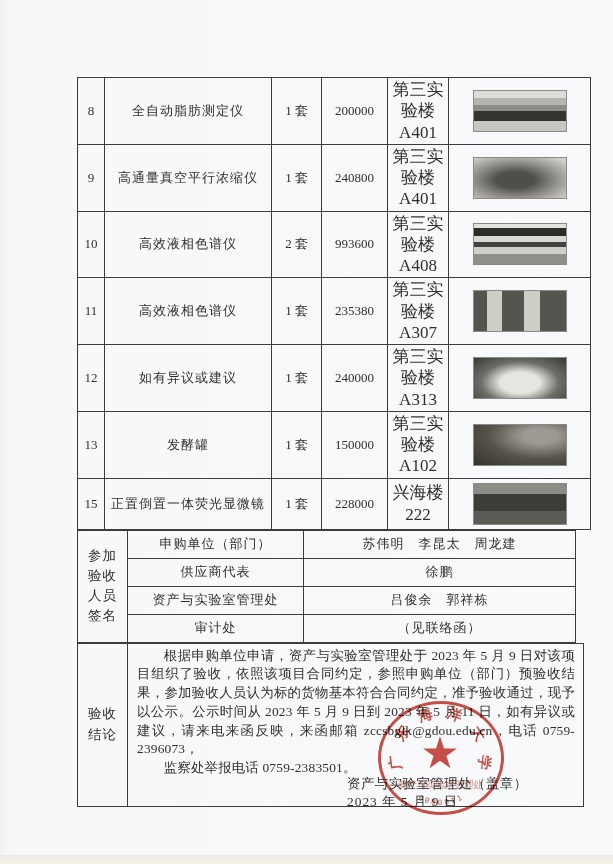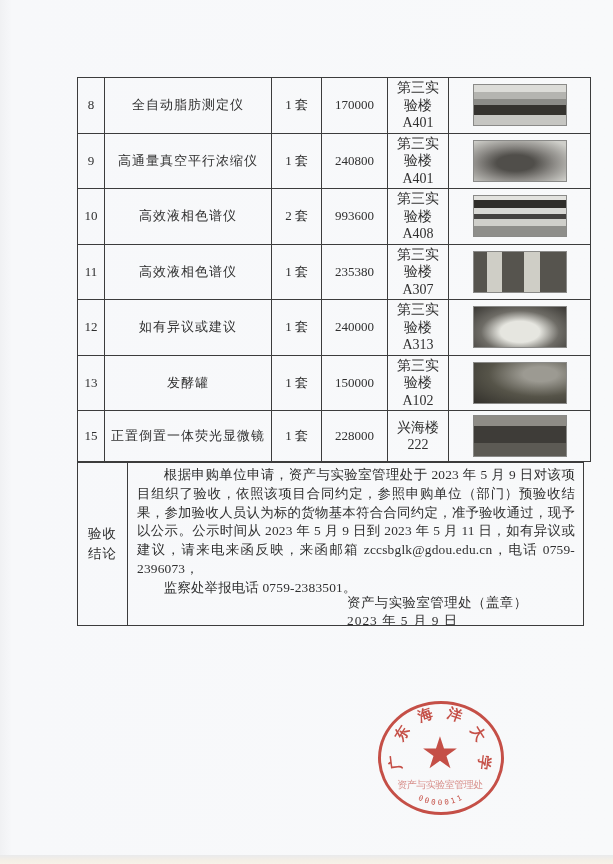--- a/index.html
+++ b/index.html
@@ -30,21 +30,21 @@
     vertical-align:middle;
     font-size:13px;
     color:#2f2f2f;
     overflow:hidden;
   }
   .equip td{height:48px;}
   .c-no{width:22px;}
   .c-name{width:162px;letter-spacing:1px;}
   .c-qty{width:45px;}
   .c-price{width:61px;}
-  .c-loc{width:56px;white-space:pre-line;line-height:1.25;font-size:14px;}
+  .c-loc{width:56px;white-space:pre-line;line-height:1.25;font-size:17px;}
   .c-photo{width:137px;}
   .photo{
     width:92px;height:40px;margin:0 auto;
     outline:1px solid #8a8a88;
   }
   .ph0{background:linear-gradient(180deg,#dcdcd8 0 18%,#b4b4b0 18% 34%,#8c8c88 34% 50%,#35332f 50% 74%,#c6c6c2 74% 100%);}
   .ph1{background:radial-gradient(ellipse at 45% 55%,#504e4a 0 26%,#8e8c88 55%,#cfcfca 90%);}
   .ph2{background:linear-gradient(180deg,#e2e2de 0 10%,#2f2d29 10% 30%,#d8d8d4 30% 44%,#444240 44% 58%,#cfcfca 58% 76%,#8e8e8a 76% 100%);}
   .ph3{background:linear-gradient(90deg,#56544e 0 14%,#cfcec6 14% 30%,#56544e 30% 54%,#cfcec6 54% 72%,#56544e 72% 100%),linear-gradient(180deg,#3a3834 0 25%,transparent 25%);}
   .ph4{background:radial-gradient(ellipse at 50% 62%,#e6e6e0 0 30%,#6e6c66 60%,#3a3834 100%);}
@@ -110,21 +110,21 @@
 <div class="page">
   <div class="doc">
 
     <table class="equip">
       <tbody id="equip-body">
 
       <tr>
             <td class="c-no">8</td>
             <td class="c-name">全自动脂肪测定仪</td>
             <td class="c-qty">1 套</td>
-            <td class="c-price">170000</td>
+            <td class="c-price">200000</td>
             <td class="c-loc">第三实
 验楼
 A401</td>
             <td class="c-photo">
               <div class="photo ph0"></div>
             </td>
           </tr>
           <tr>
             <td class="c-no">9</td>
             <td class="c-name">高通量真空平行浓缩仪</td>
@@ -192,20 +192,44 @@
             <td class="c-price">228000</td>
             <td class="c-loc">兴海楼
 222</td>
             <td class="c-photo">
               <div class="photo ph7"></div>
             </td>
           </tr>
         </tbody>
     </table>
 
+    <table class="sig">
+      <tbody>
+        <tr>
+          <td class="s-side side-label" rowspan="4">参加
+验收
+人员
+签名</td>
+          <td class="s-title">申购单位（部门）</td>
+          <td class="s-value">苏伟明　李昆太　周龙建</td>
+        </tr>
+        <tr>
+          <td class="s-title">供应商代表</td>
+          <td class="s-value">徐鹏</td>
+        </tr>
+        <tr>
+          <td class="s-title">资产与实验室管理处</td>
+          <td class="s-value">吕俊余　郭祥栋</td>
+        </tr>
+        <tr>
+          <td class="s-title">审计处</td>
+          <td class="s-value">（见联络函）</td>
+        </tr>
+      </tbody>
+    </table>
 
     <table class="concl">
       <tbody>
         <tr>
           <td class="s-side side-label">验收
 结论</td>
           <td class="c-body">
             <p>根据申购单位申请，资产与实验室管理处于 2023 年 5 月 9 日对该项目组织了验收，依照该项目合同约定，参照申购单位（部门）预验收结果，参加验收人员认为标的货物基本符合合同约定，准予验收通过，现予以公示。公示时间从 2023 年 5 月 9 日到 2023 年 5 月 11 日，如有异议或建议，请来电来函反映，来函邮箱 zccsbglk@gdou.edu.cn，电话 0759-2396073，</p>
             <p>监察处举报电话 0759-2383501。</p>
             <div class="signblock">

